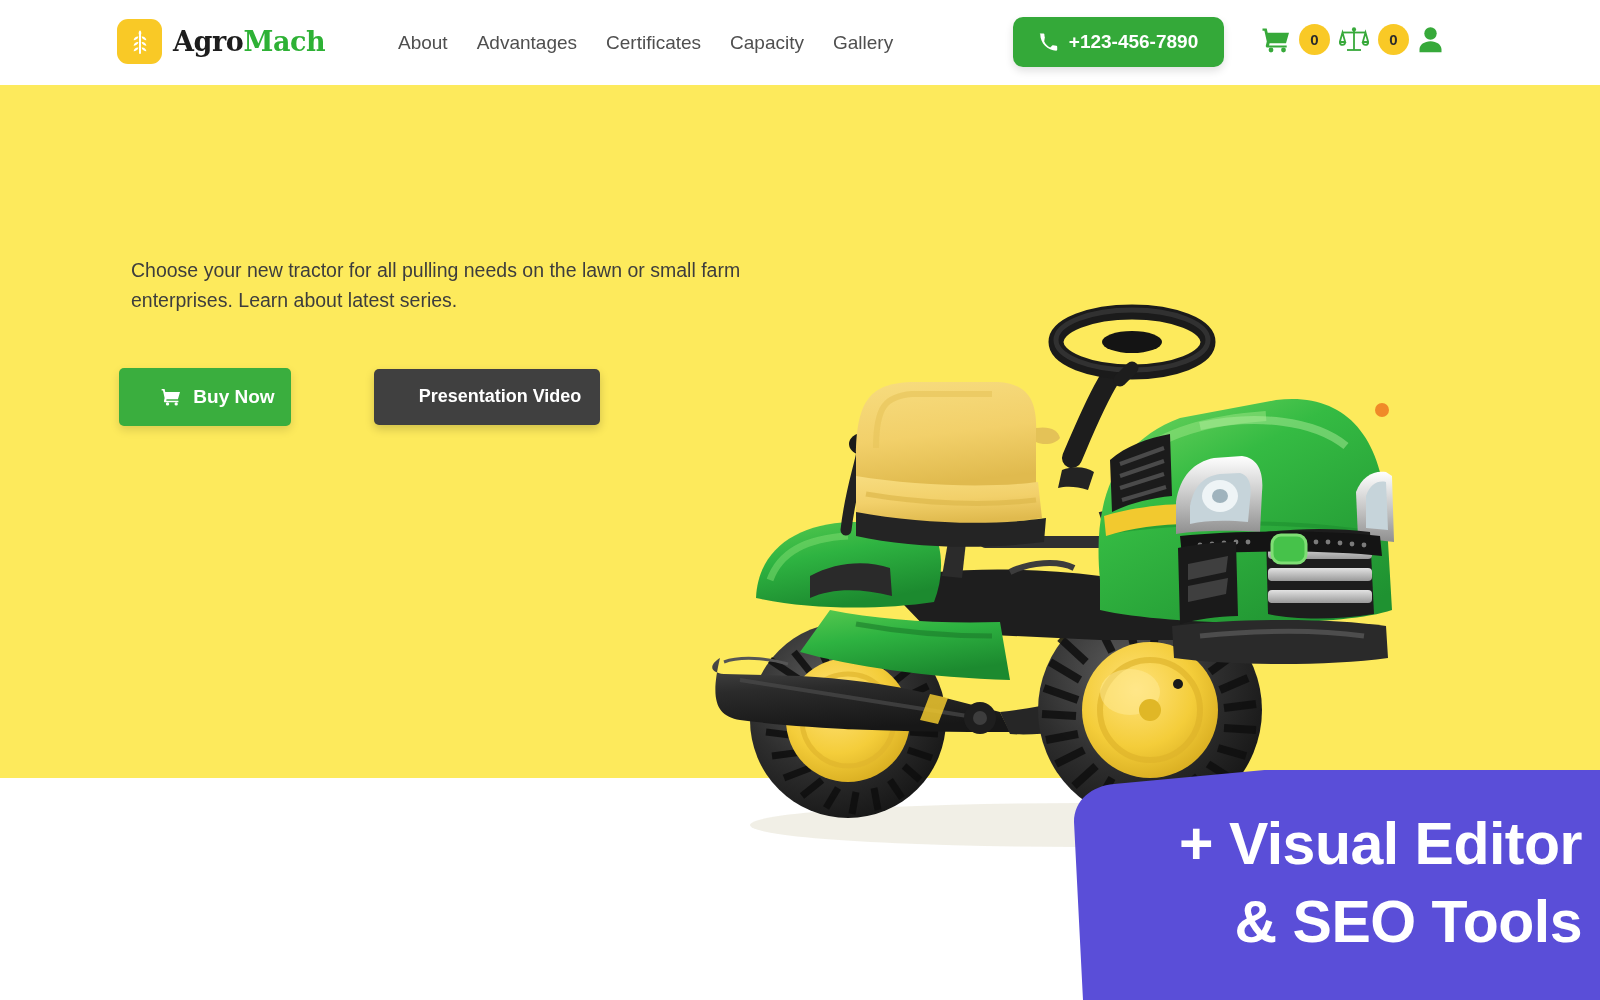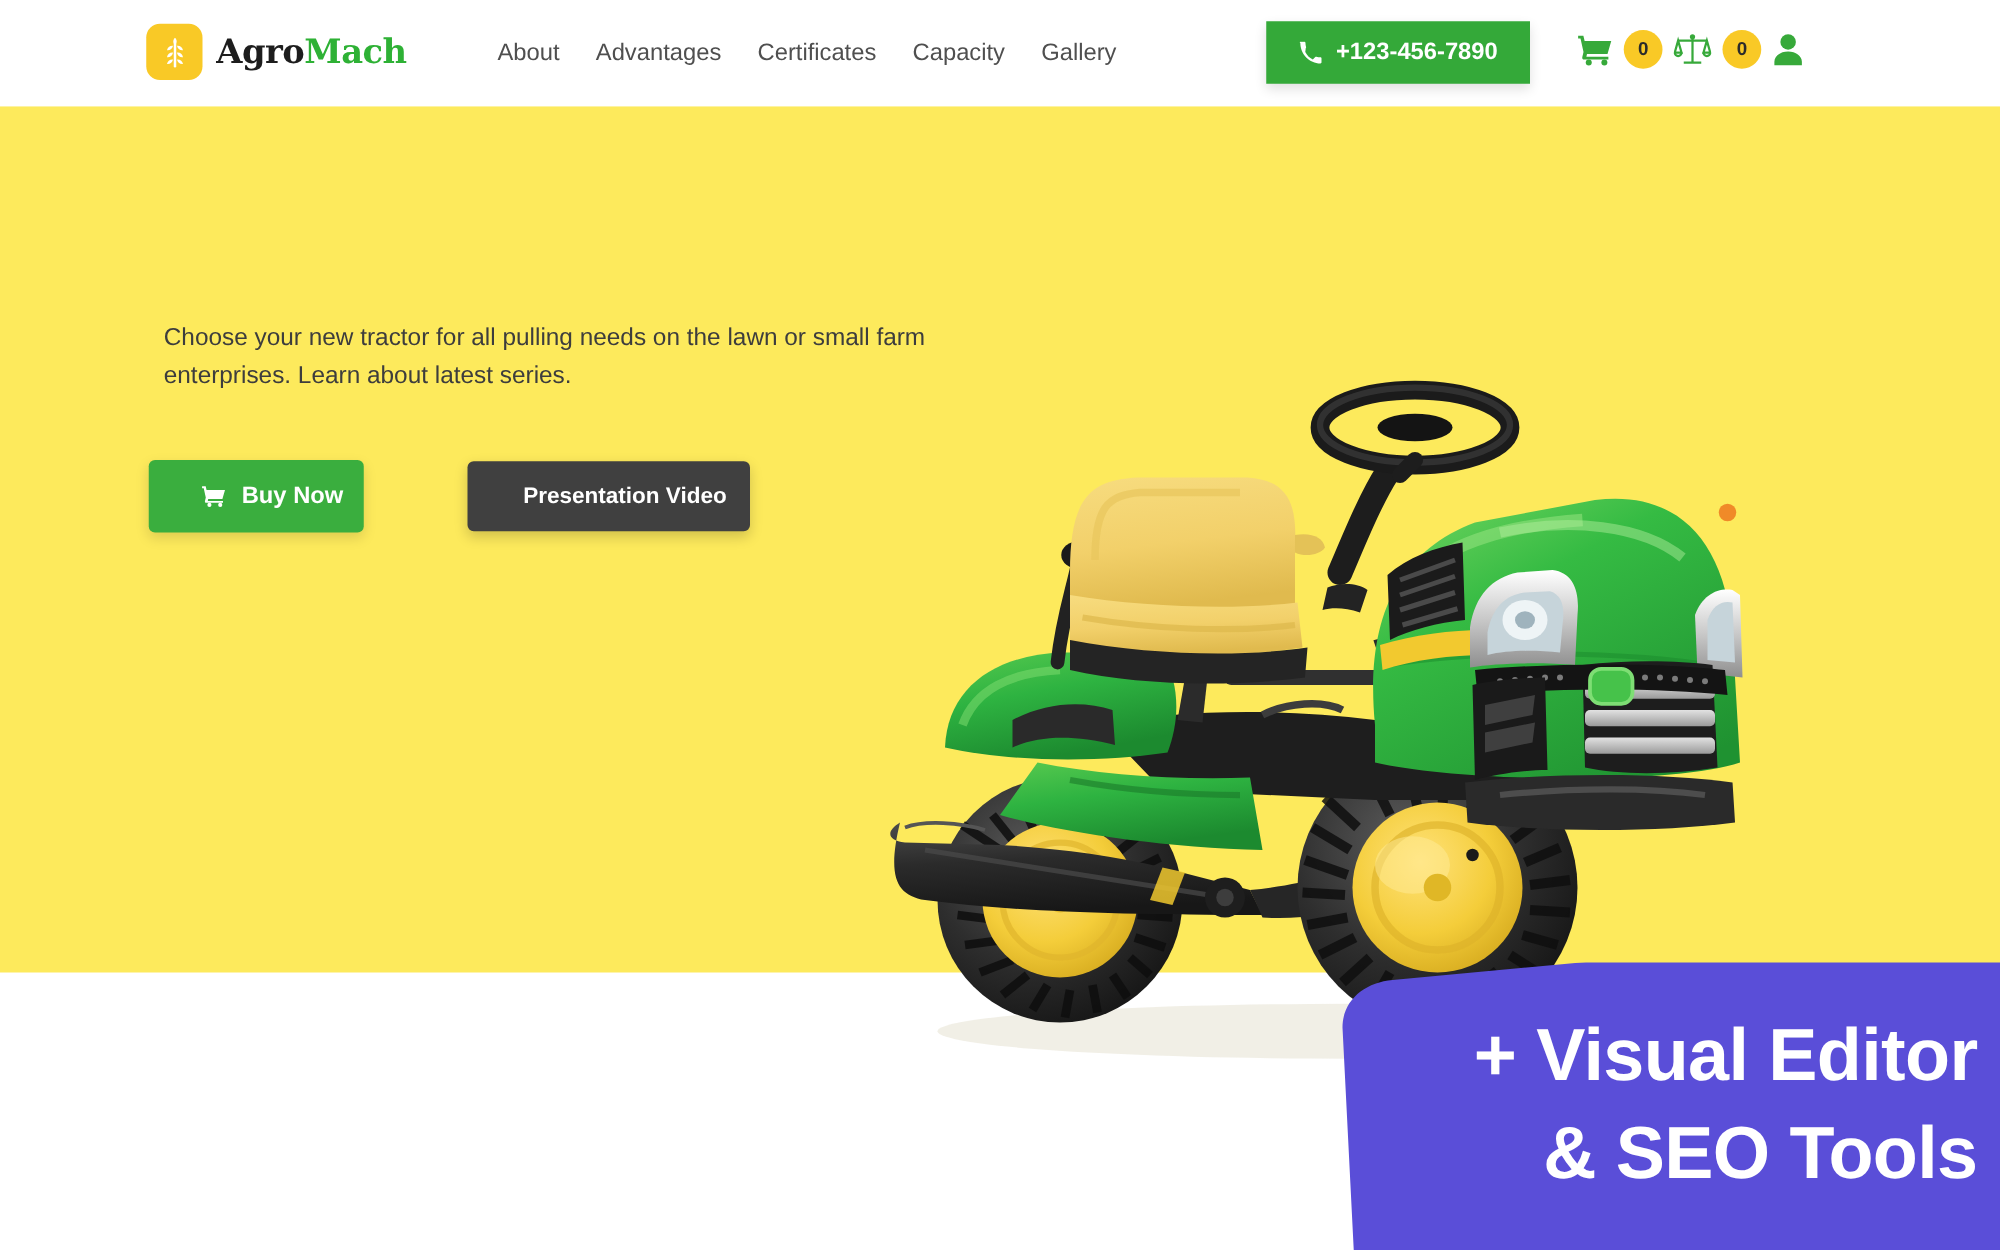--- a/index.html
+++ b/index.html
@@ -76,21 +76,21 @@
   }
   .nav-item:first-child { padding-left: 0; }
 
   #phone-btn {
     position: absolute;
     left: 1013px;
     top: 17px;
     width: 211px;
     height: 50px;
     background: #34a939;
-    border-radius: 0;
+    border-radius: 10px;
     display: flex;
     align-items: center;
     justify-content: center;
     gap: 11px;
     color: #ffffff;
     font-weight: bold;
     font-size: 19px;
     cursor: pointer;
     box-shadow: 0 4px 9px rgba(0,0,0,0.12);
     border: none;

